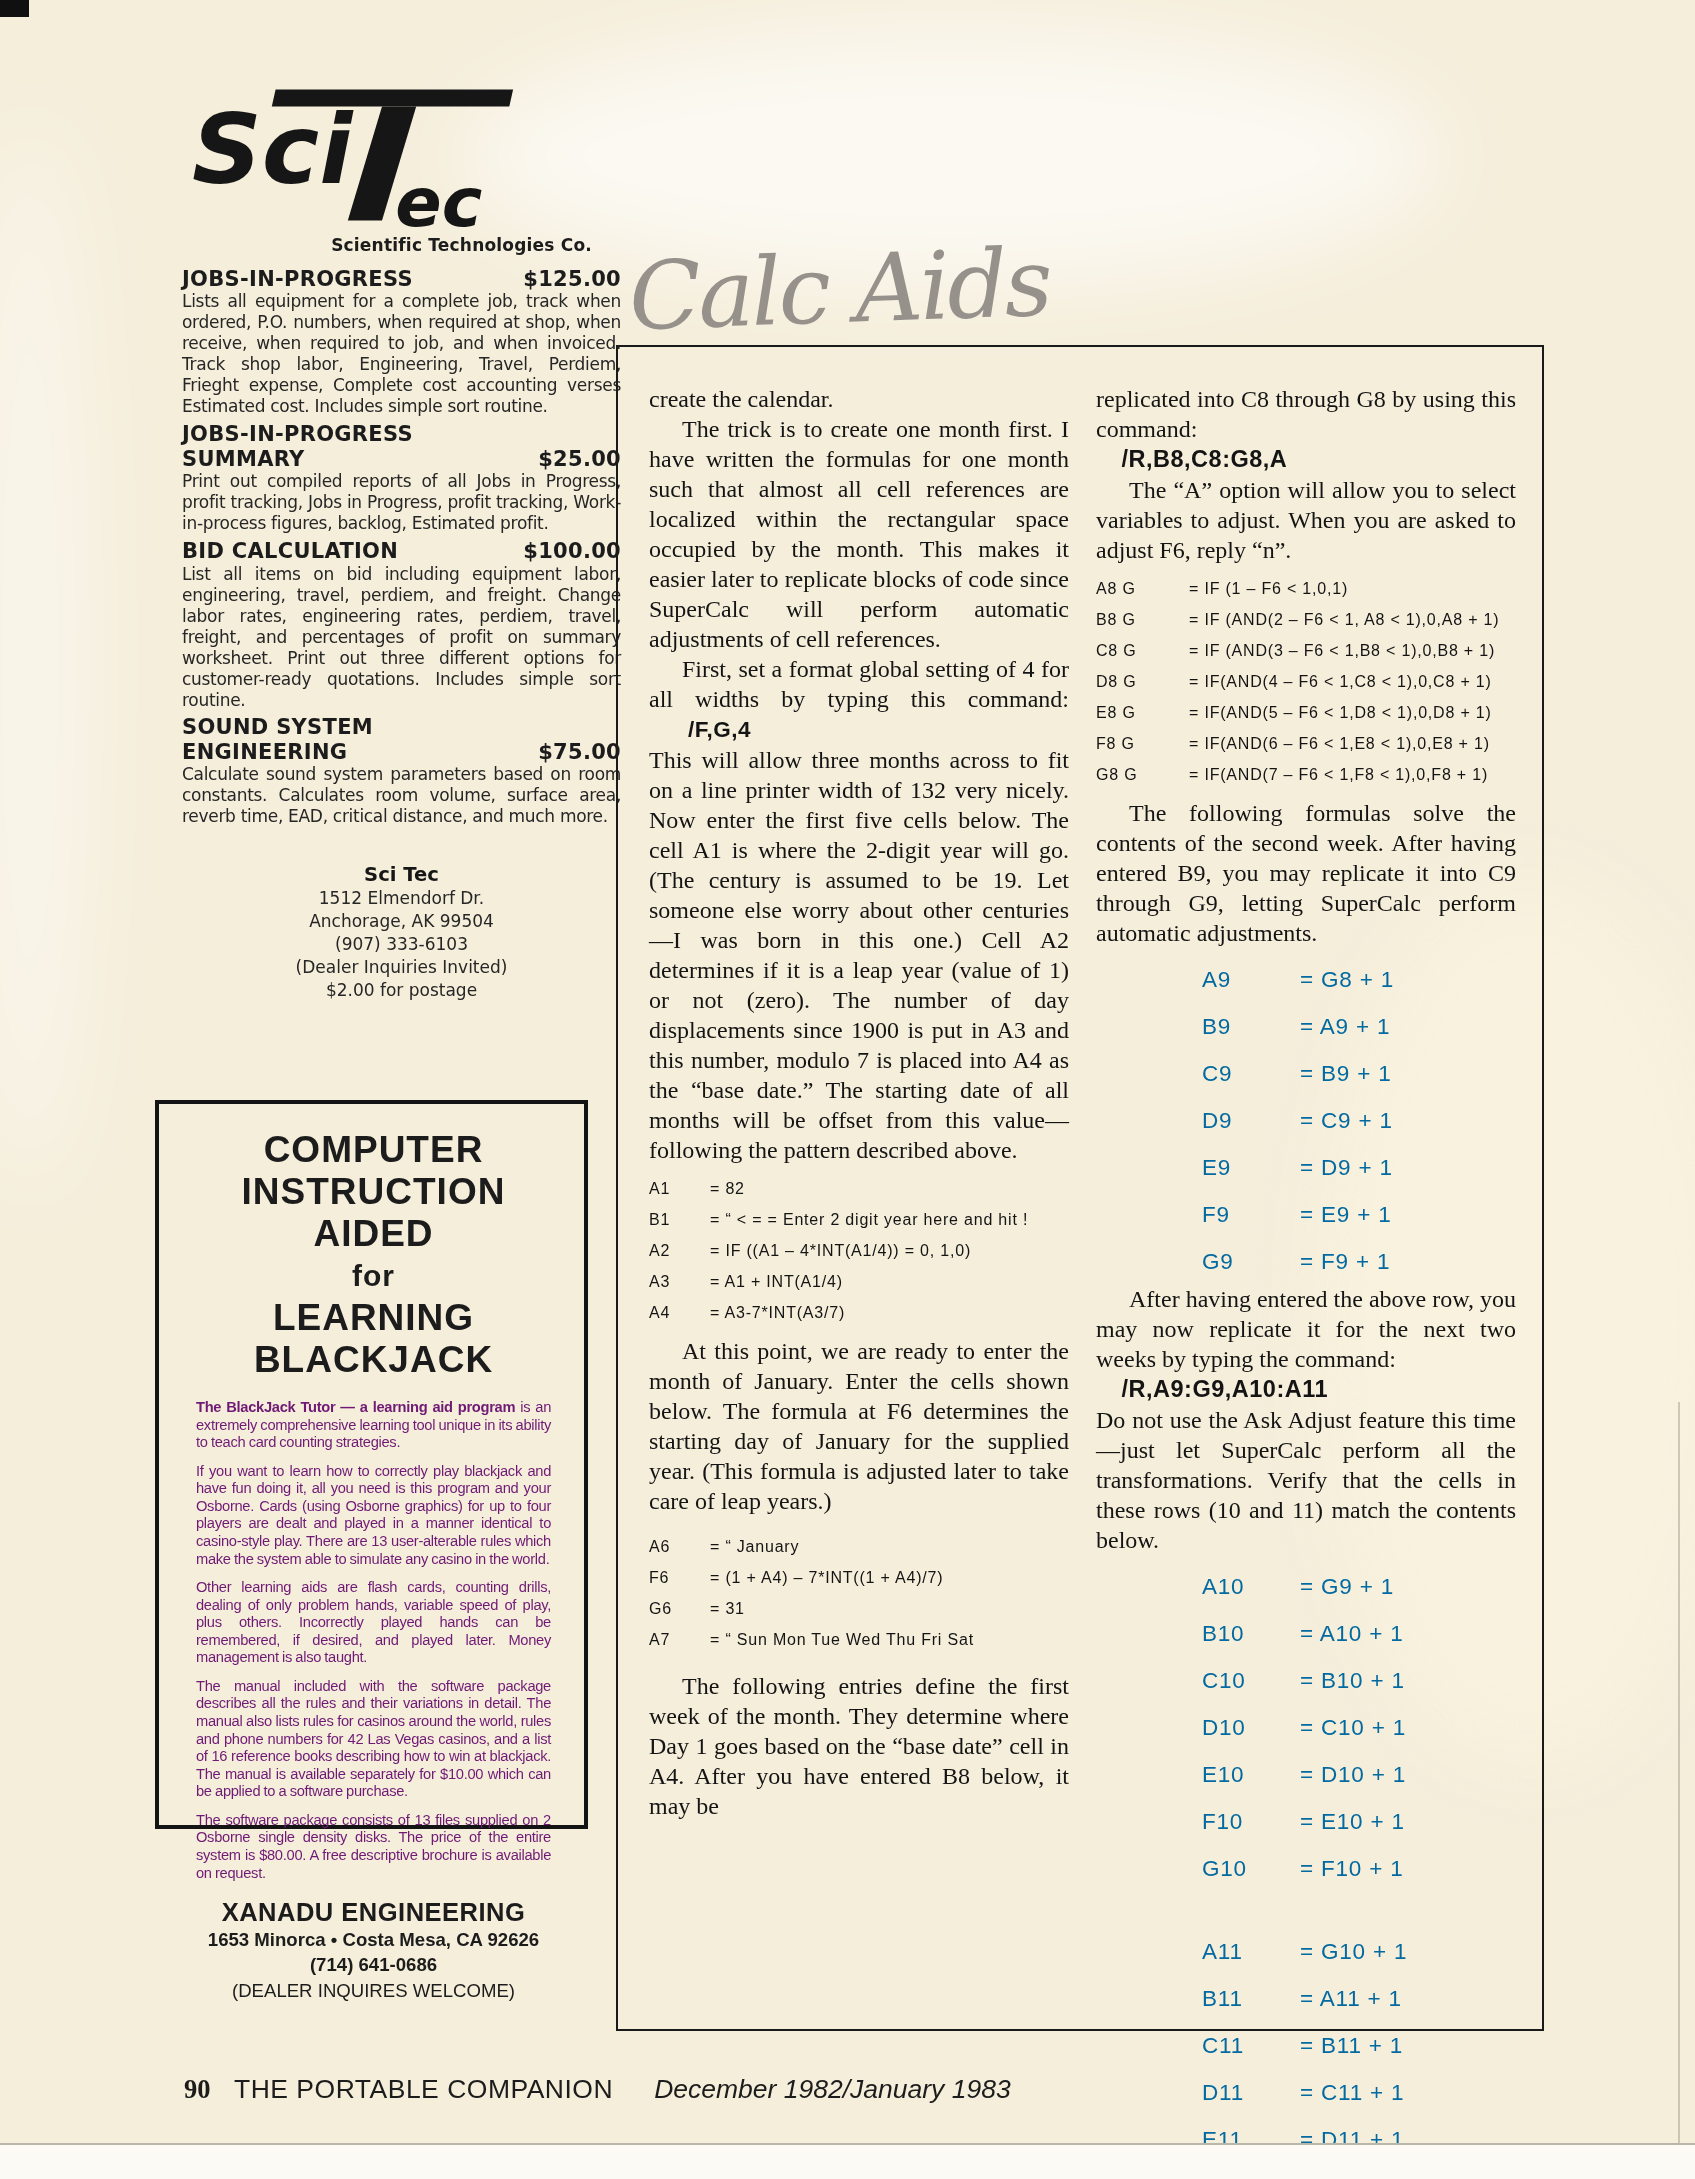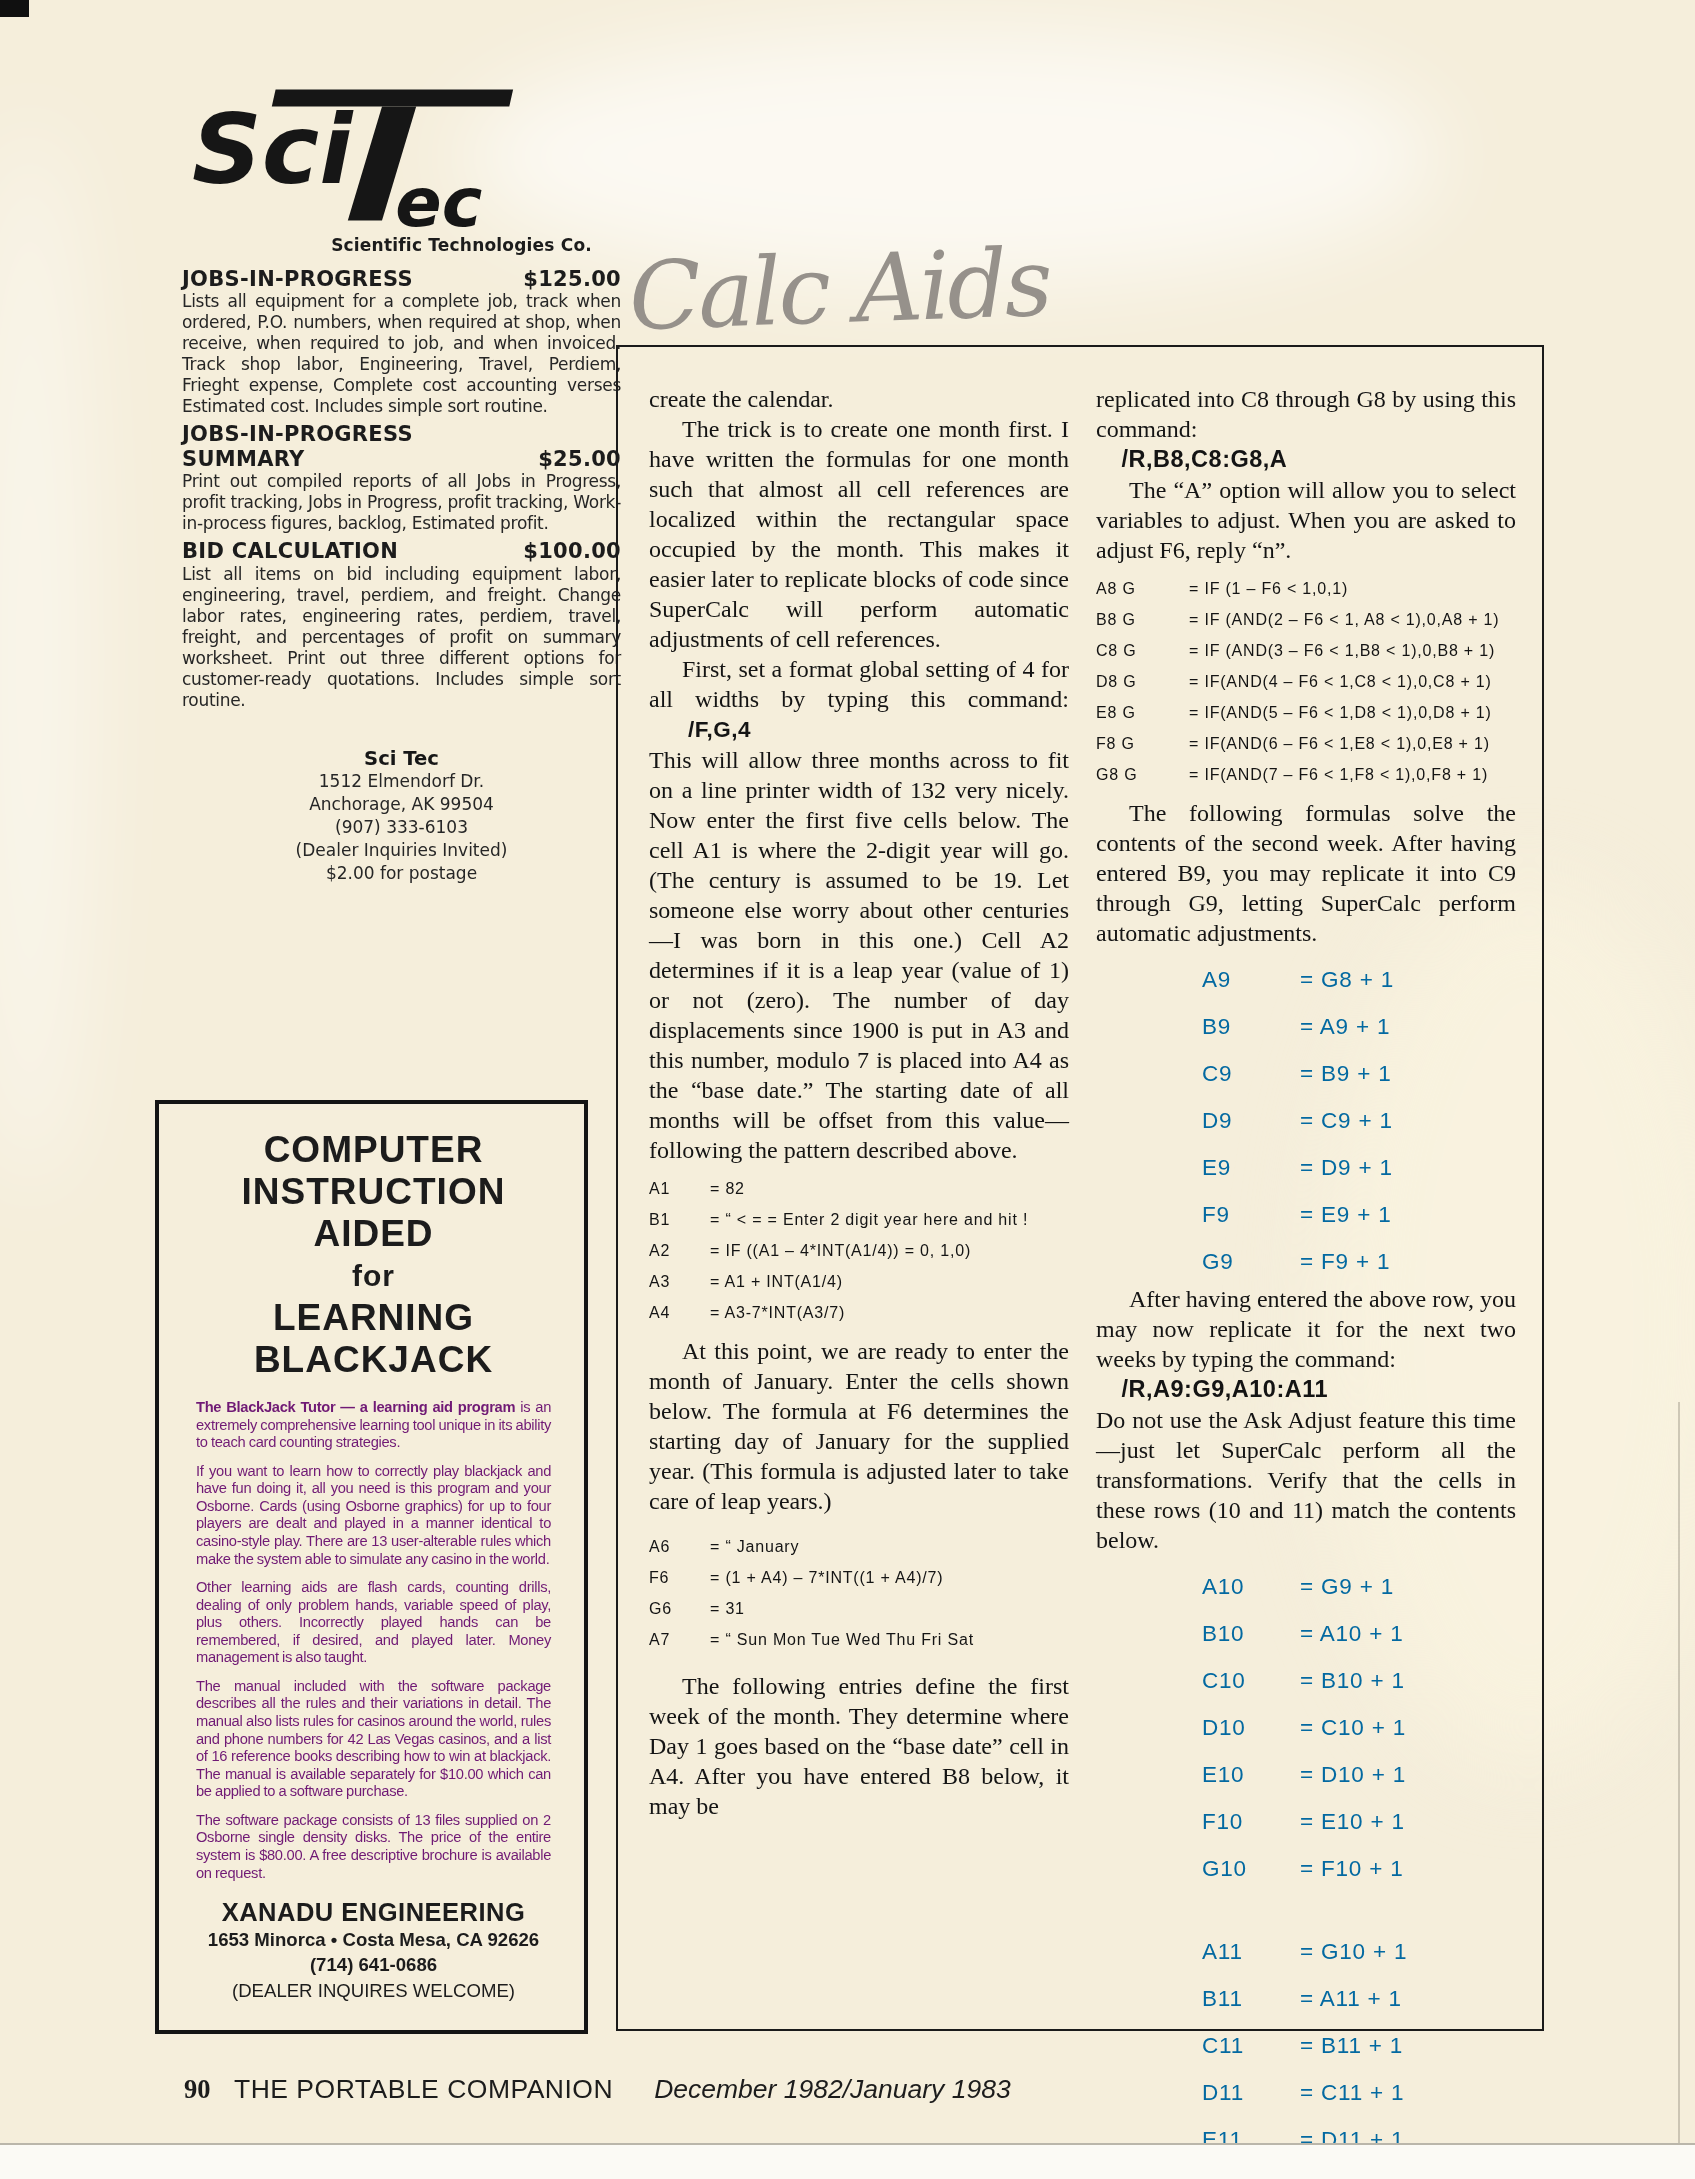--- a/index.html
+++ b/index.html
@@ -26,21 +26,21 @@
     letter-spacing:0.3px;line-height:24.5px;}
   .p-row{display:flex;justify-content:space-between;}
   .p-desc{font-family:"DejaVu Sans",sans-serif;font-size:17px;line-height:21px;
     text-align:justify;letter-spacing:-0.3px;color:#262626;}
   .hide-empty:empty{display:none;}
   .scitec-contact{text-align:center;margin-top:5.9px;font-family:"DejaVu Sans",sans-serif;color:#262626;}
   .scitec-contact .c-name{font-weight:bold;font-size:19.6px;line-height:23.5px;color:#161616;margin-top:36px;}
   .scitec-contact div{font-size:17px;line-height:23px;}
 
   
-  .bj-box{position:absolute;left:155px;top:1100px;width:433px;height:934px;
+  .bj-box{position:absolute;left:155px;top:1100px;width:433px;height:729px;
     border:4.9px solid #141414;background:transparent;box-sizing:border-box;padding:19.6px 33px 0 37px;}
   .bj-title{text-align:center;font-weight:bold;font-size:37px;line-height:42px;
     letter-spacing:1px;margin:5.9px 0 17.6px;}
   .bj-title div:nth-of-type(4){font-size:30px;}
   .bj-box p{font-size:14.7px;line-height:17.6px;letter-spacing:-0.3px;word-spacing:-0.5px;
     text-align:justify;margin:0 0 10.8px;color:#701a75;}
   .bj-lead-bold{font-weight:bold;}
   .bj-company{font-weight:bold;font-size:25.5px;text-align:center;margin-top:15.7px;letter-spacing:0.5px;}
   .bj-address,.bj-phone{font-weight:bold;font-size:18.6px;text-align:center;line-height:25.5px;}
   .bj-note{font-size:18.6px;text-align:center;line-height:25.5px;}
@@ -119,20 +119,28 @@
 
       <div class="product">
 
         <div class="p-row">
           <span class="p-name">BID CALCULATION</span>
           <span class="p-price">$100.00</span>
         </div>
         <div class="p-desc">List all items on bid including equipment labor, engineering, travel, perdiem, and freight. Change labor rates, engineering rates, perdiem, travel, freight, and percentages of profit on summary worksheet. Print out three different options for customer-ready quotations. Includes simple sort routine.</div>
       </div>
 
+      <div class="product">
+        <div class="p-pre hide-empty">SOUND SYSTEM</div>
+        <div class="p-row">
+          <span class="p-name">ENGINEERING</span>
+          <span class="p-price">$75.00</span>
+        </div>
+        <div class="p-desc">Calculate sound system parameters based on room constants. Calculates room volume, surface area, reverb time, EAD, critical distance, and much more.</div>
+      </div>
     </div>
 
   <div class="scitec-contact">
     <div class="c-name">Sci Tec</div>
     <div>1512 Elmendorf Dr.</div>
     <div>Anchorage, AK 99504</div>
     <div>(907) 333-6103</div>
     <div>(Dealer Inquiries Invited)</div>
     <div>$2.00 for postage</div>
   </div>

